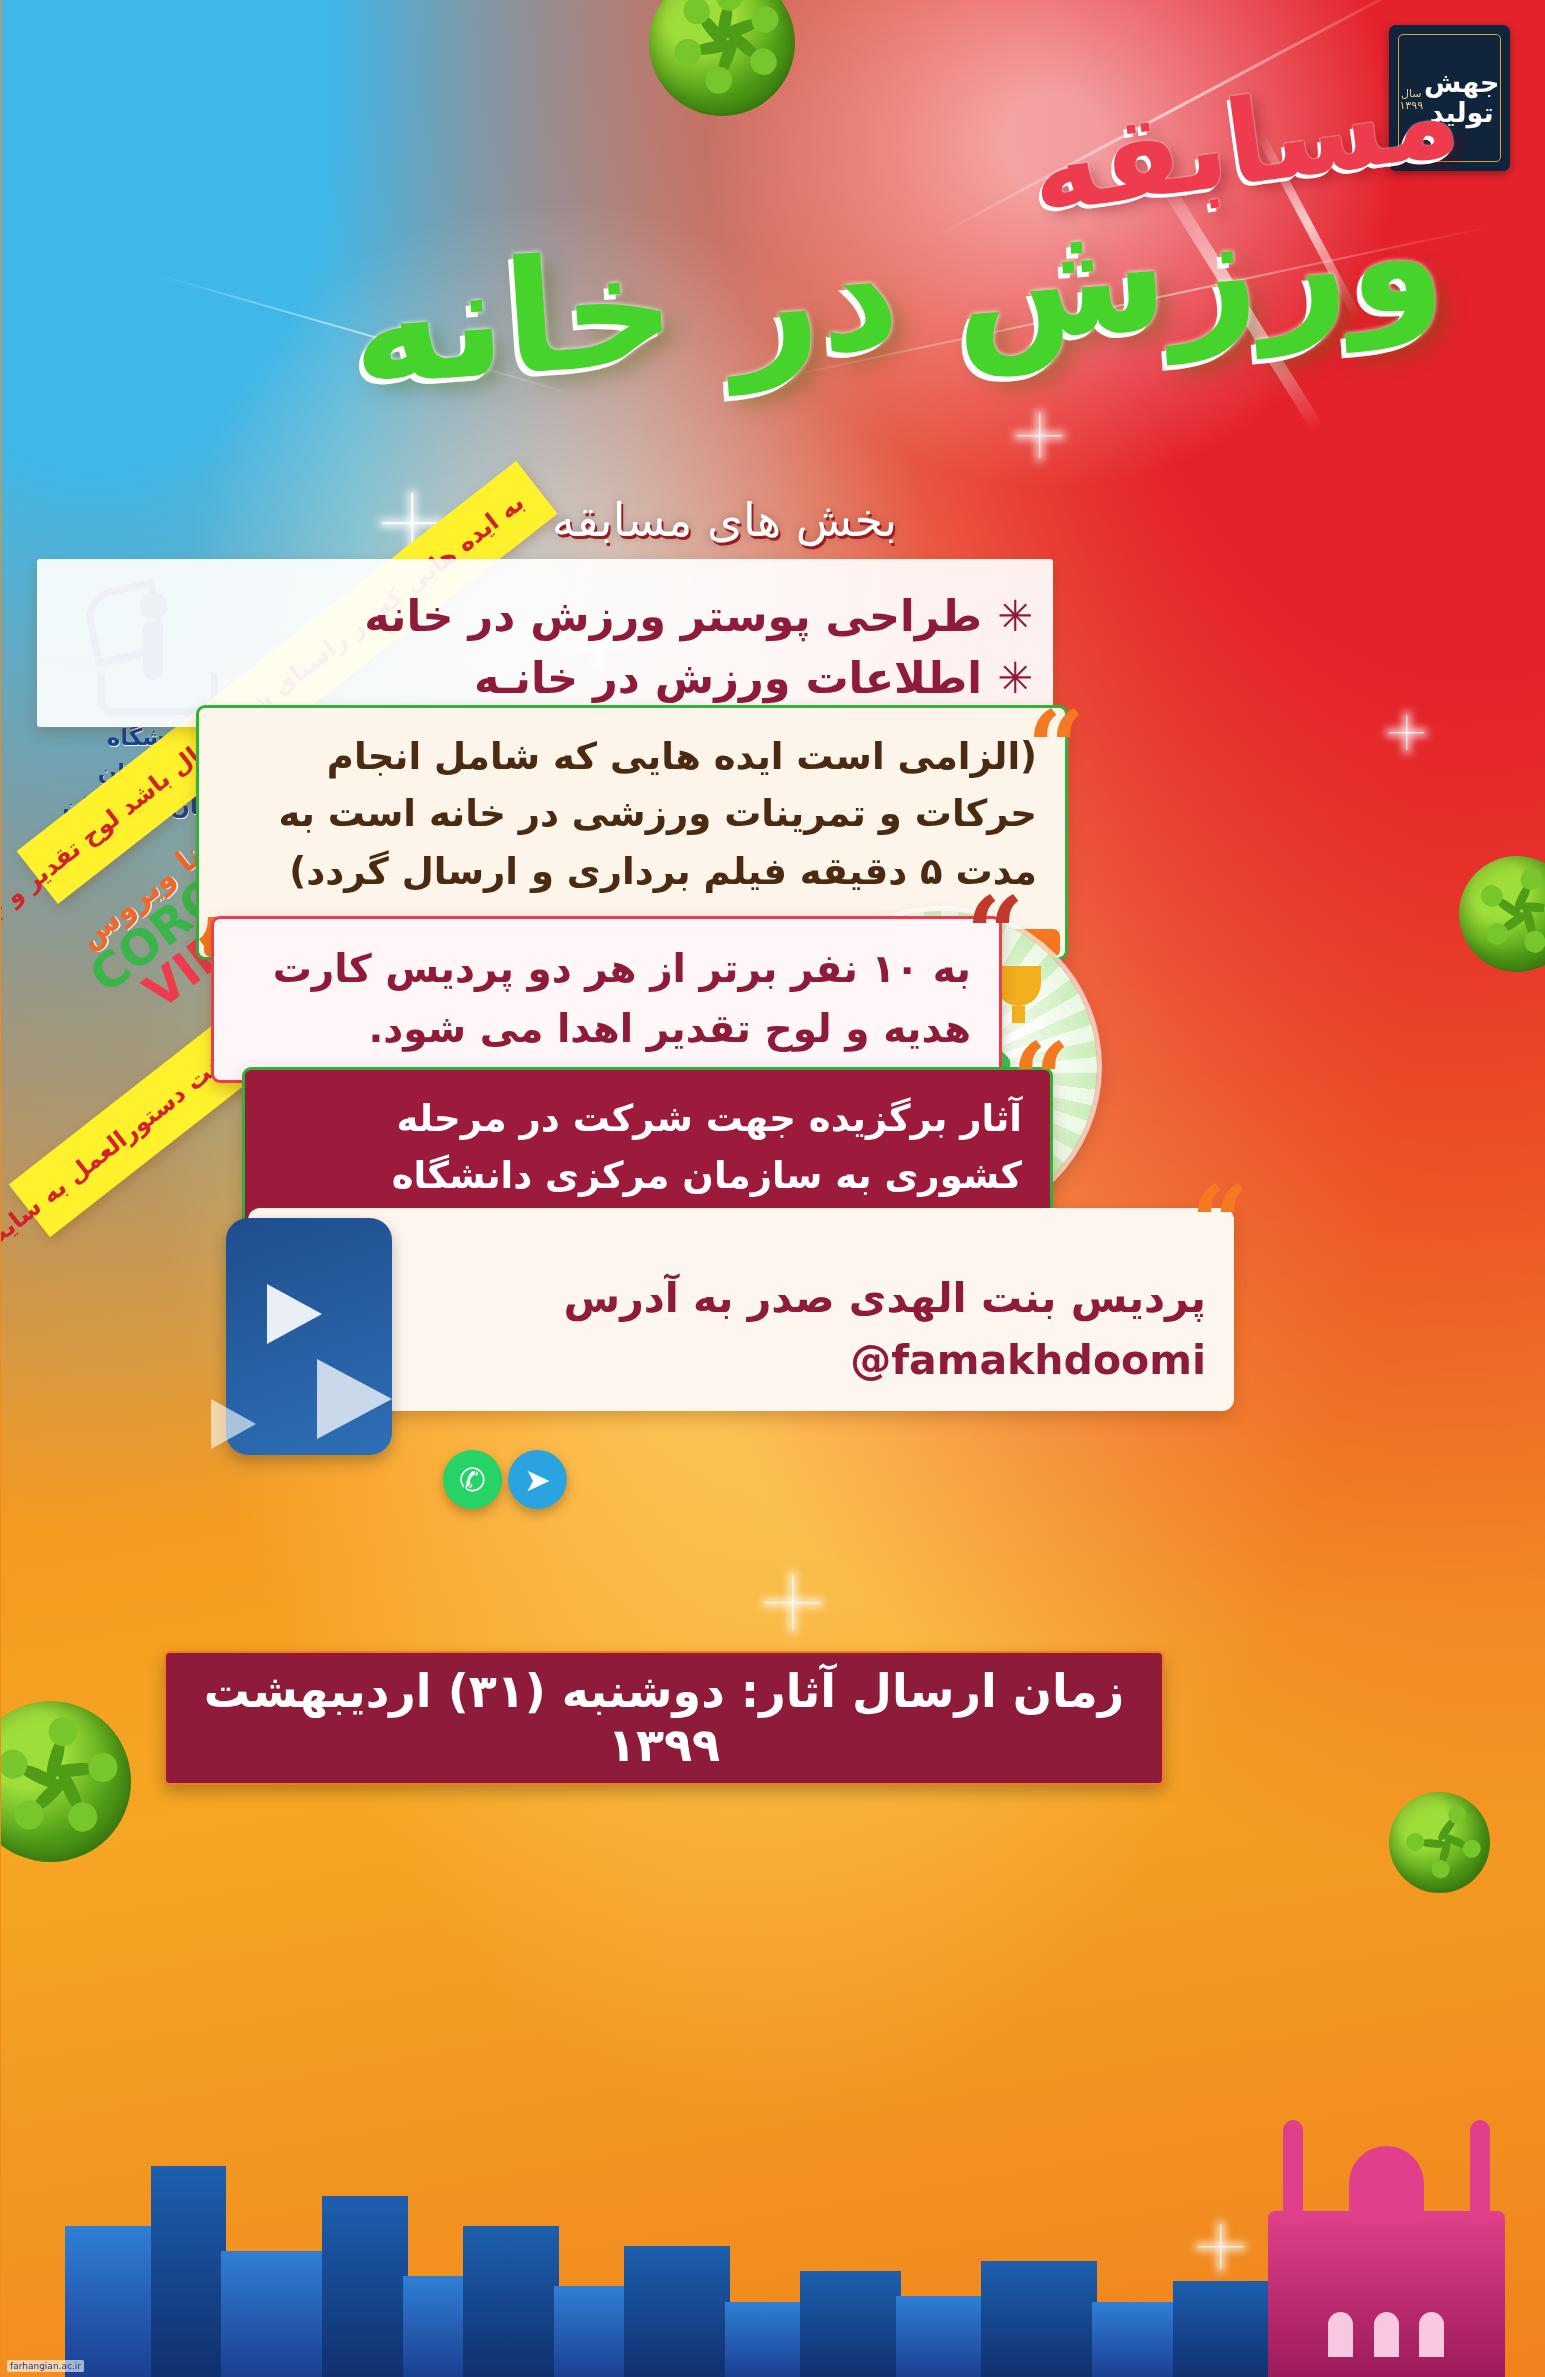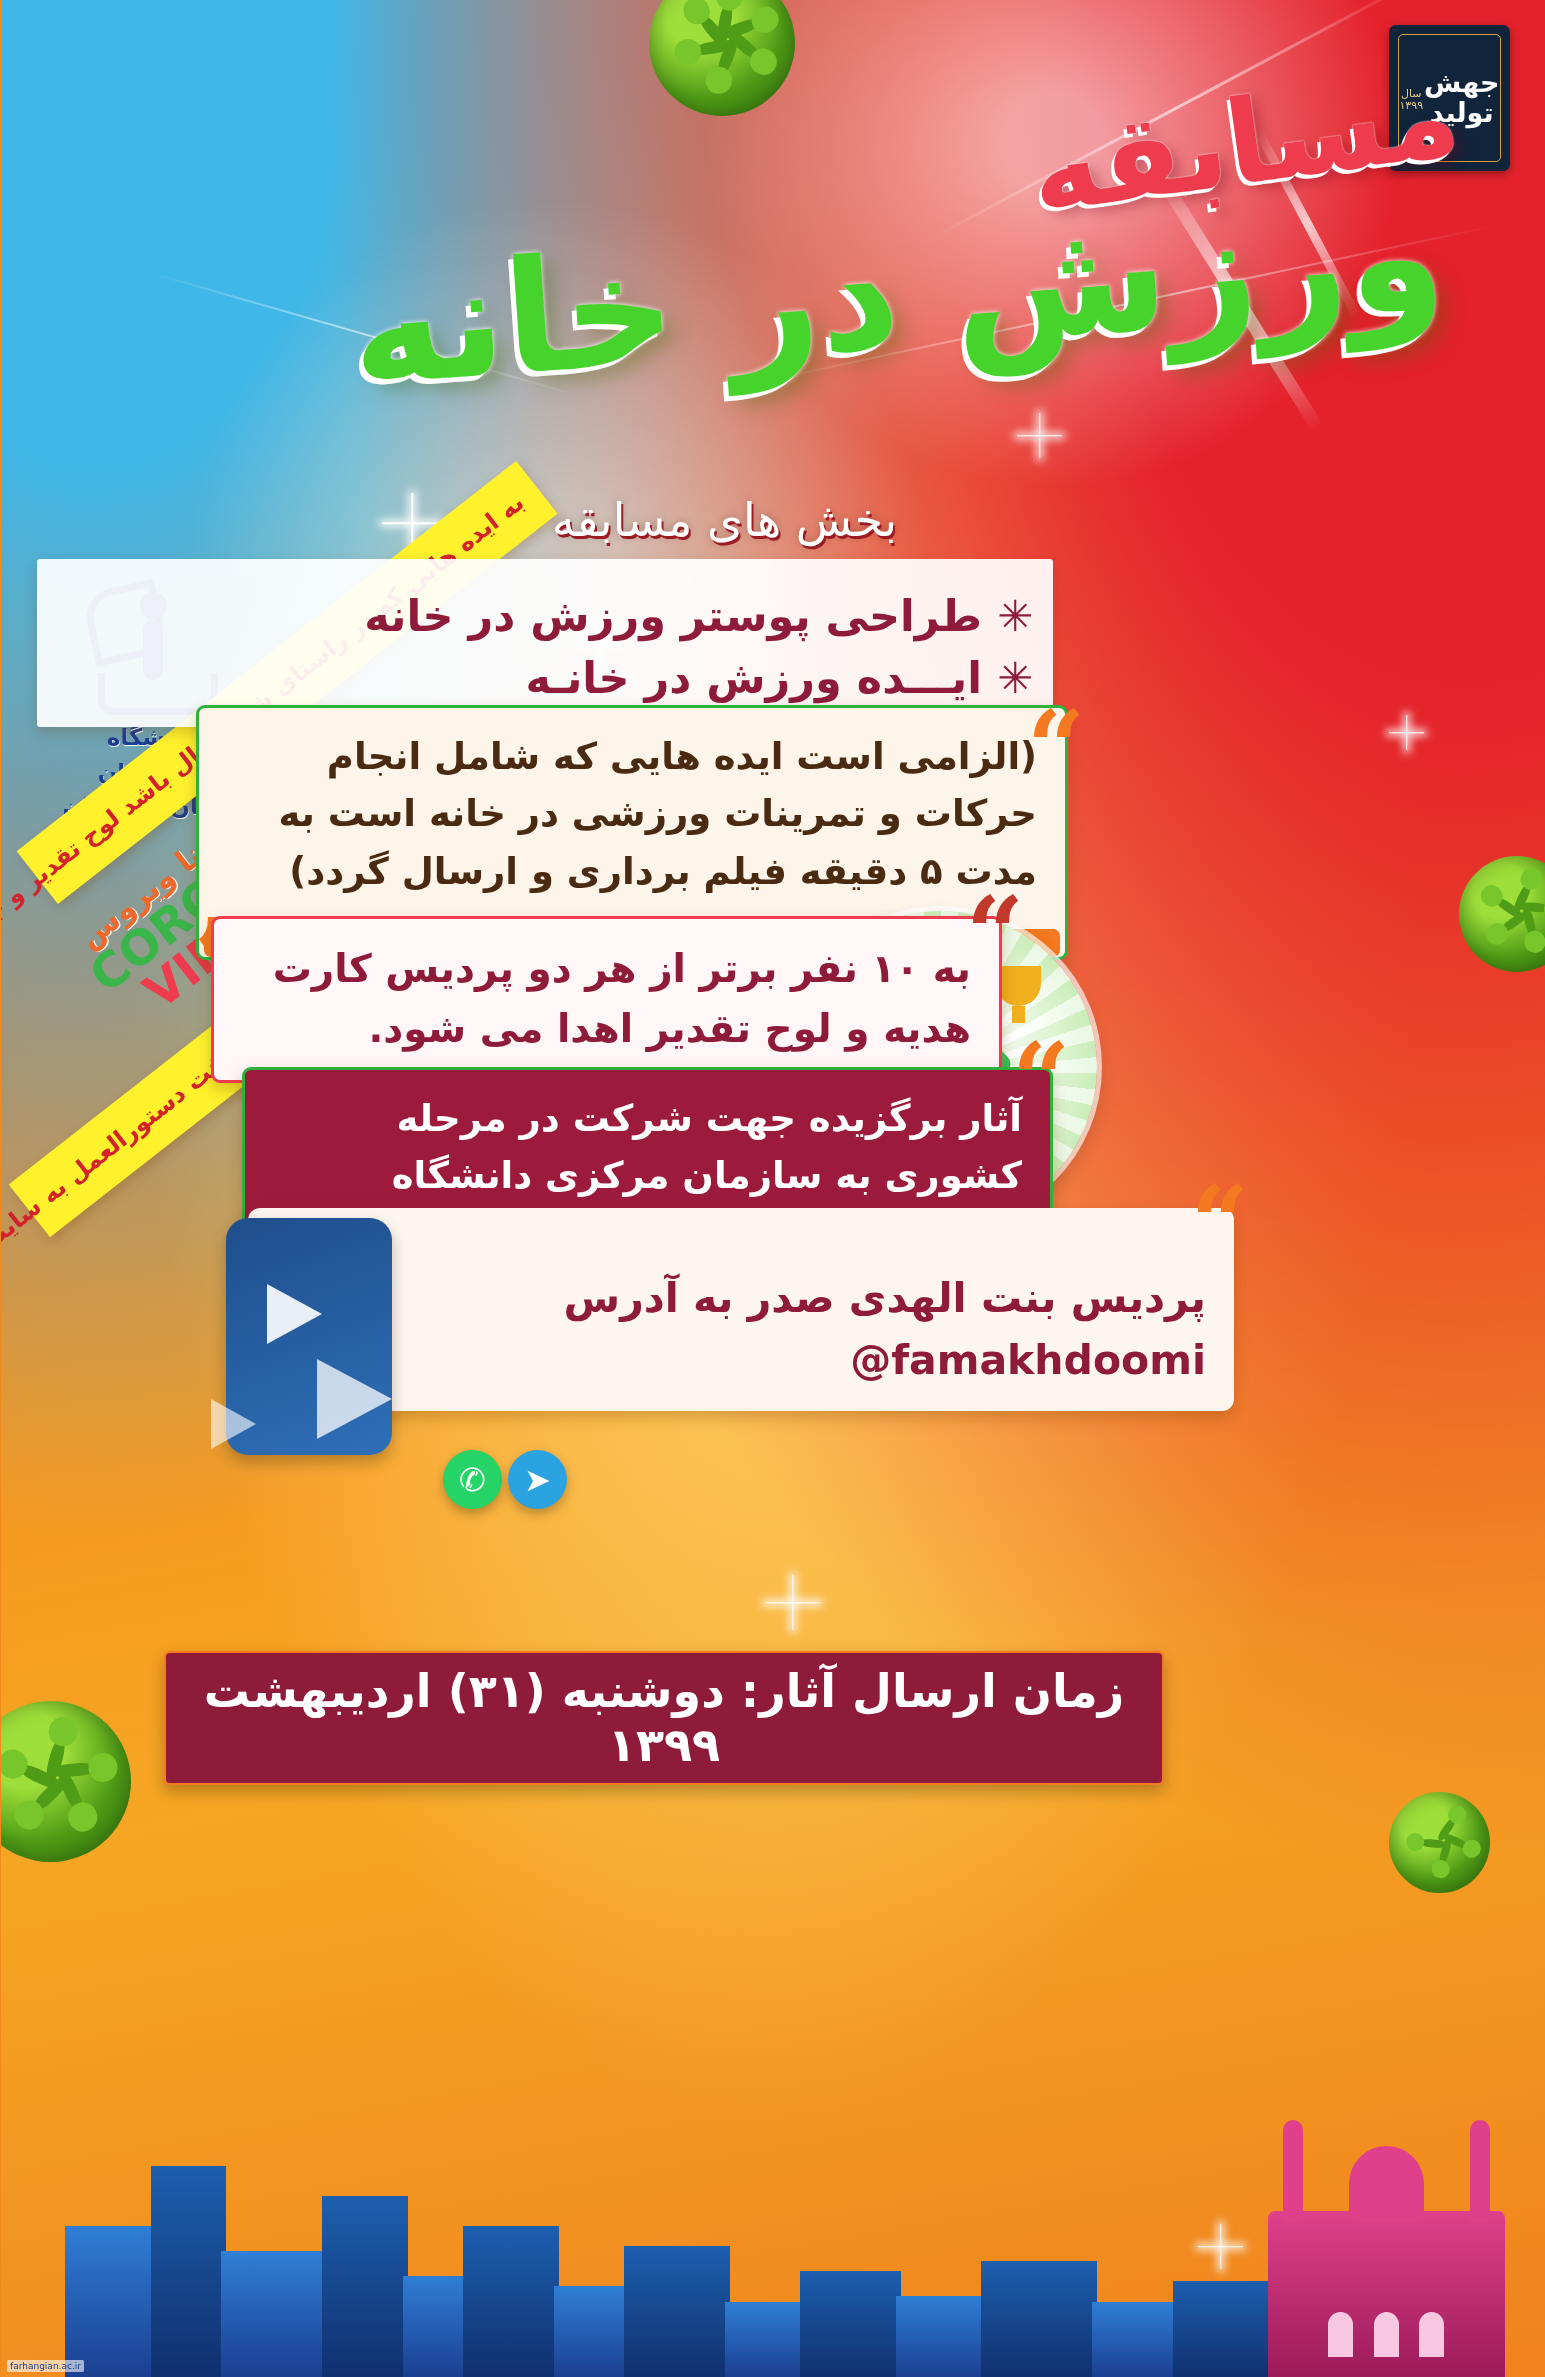--- a/index.html
+++ b/index.html
@@ -276,21 +276,21 @@
 
   <div class="corona-word">
     <div class="fa">کرونا ویروس</div>
     <div class="en"><span class="c1">CORONA</span></div>
     <div class="en"><span class="c3">VIRUS</span></div>
   </div>
 
   <div class="sec-head">بخش های مسابقه</div>
   <div class="white-banner">
     <div class="line">✳ طراحی پوستر ورزش در خانه</div>
-    <div class="line">✳ ایـــده ورزش در خانـه</div>
+    <div class="line">✳ اطلاعات ورزش در خانـه</div>
   </div>
 
   <div class="bubble" id="bubble1">
     <div class="qmark q-open">“</div>
     <div class="body">(الزامی است ایده هایی که شامل انجام حرکات و تمرینات ورزشی در خانه است به مدت ۵ دقیقه فیلم برداری و ارسال گردد)</div>
     <div class="bar"></div>
     <div class="qmark q-close">”</div>
   </div>
 
   <div class="athlete">

